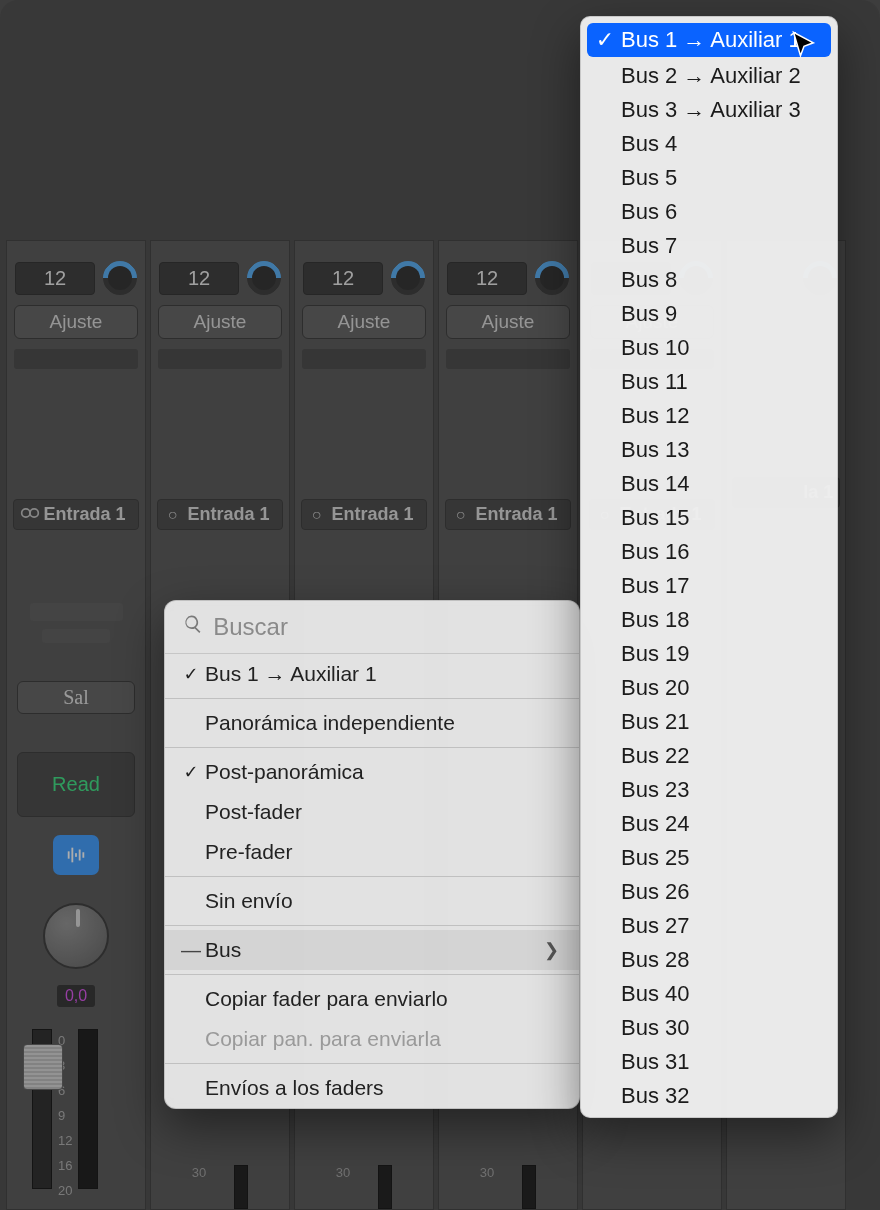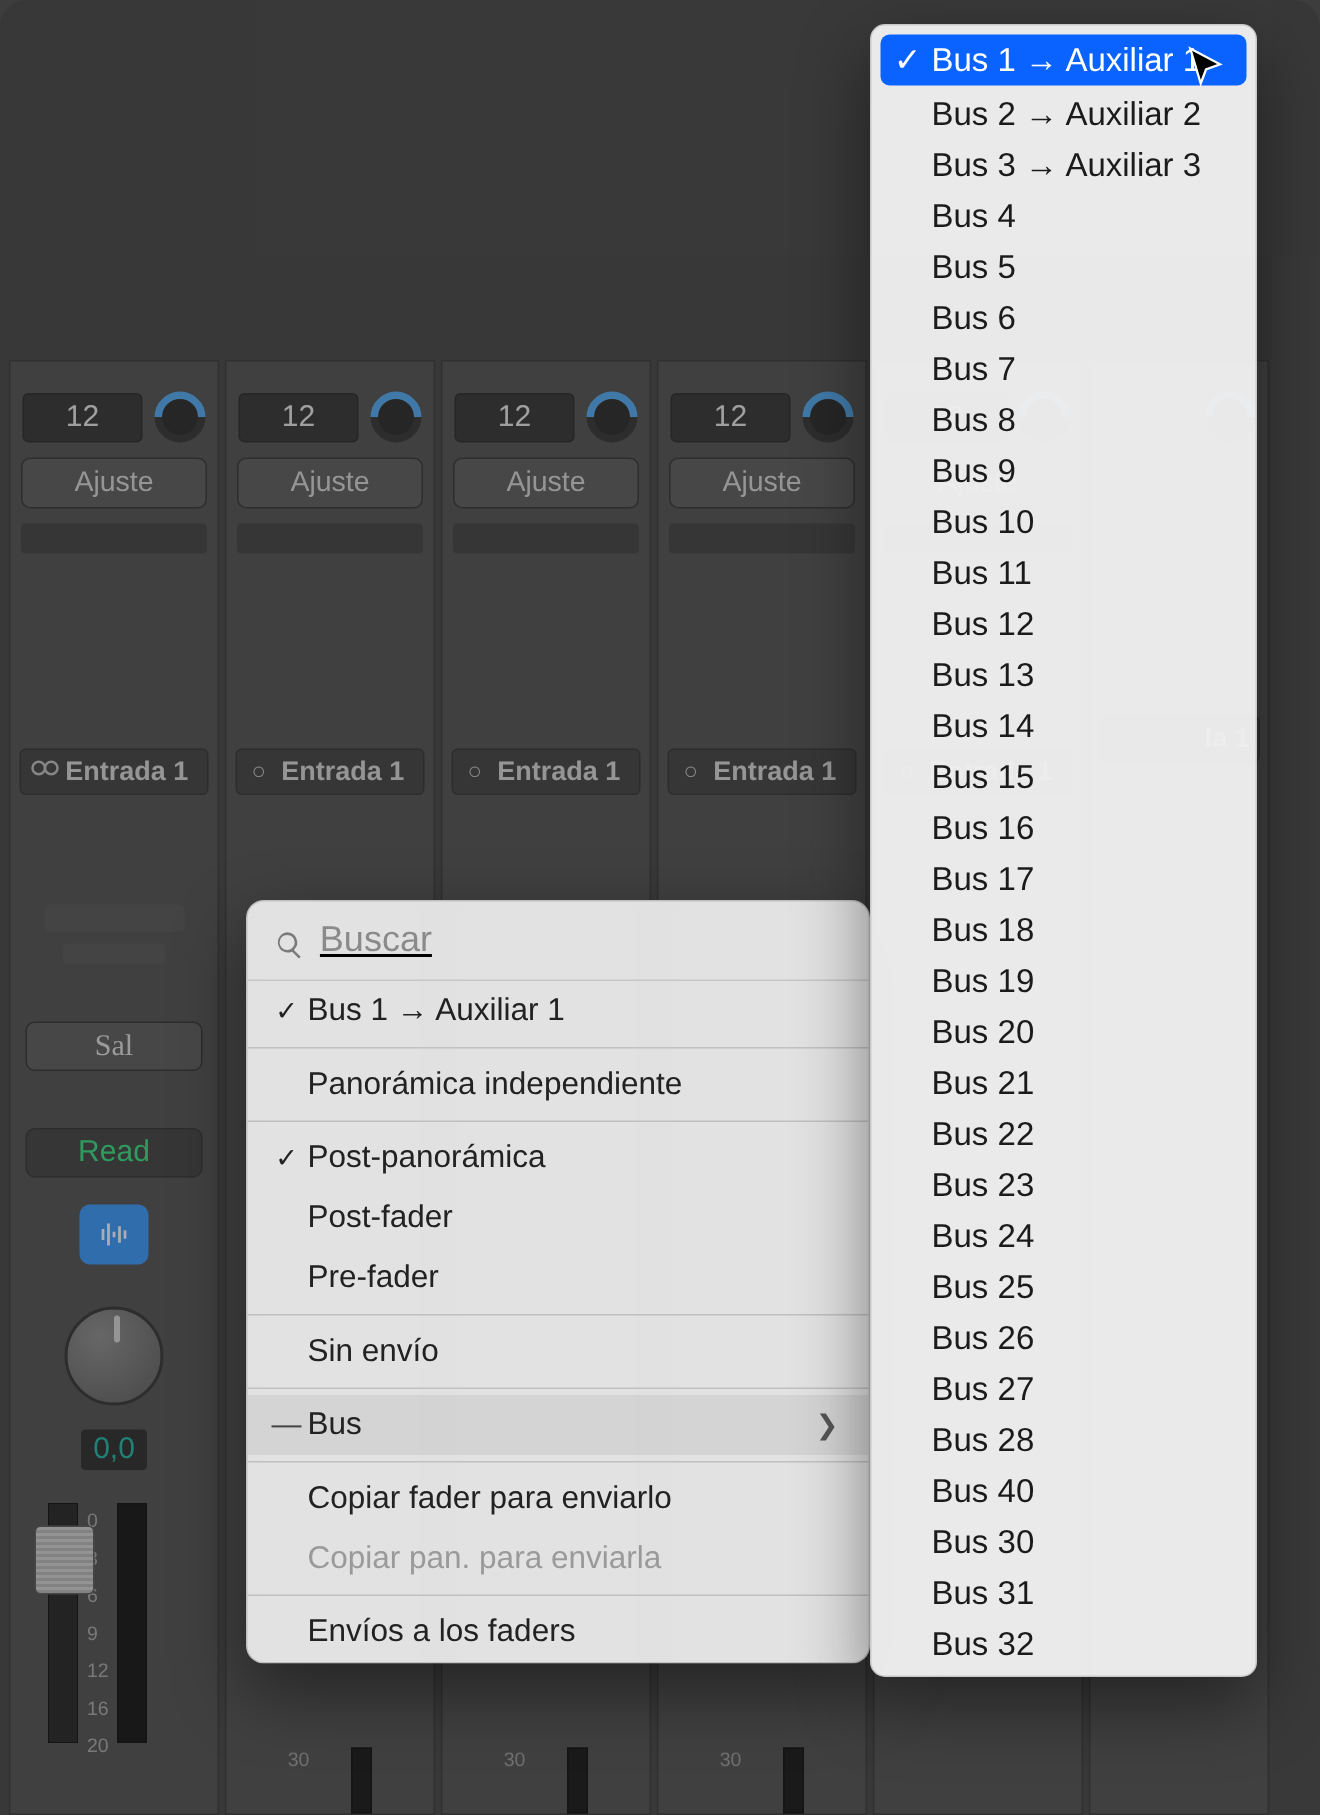--- a/index.html
+++ b/index.html
@@ -98,21 +98,21 @@
   .sal-btn {
     width: 95%;
     background:#555; border:1px solid #2a2a2a; border-radius:6px;
     color:#e0e0e0; font-size:20px; text-align:center; padding:4px 0;
     margin-top: 30px;
     font-family: Liberation Serif, serif;
   }
   .read-btn {
     width: 95%;
     background:#393939; border:1px solid #2a2a2a; border-radius:6px;
-    color:#2de07a; font-size:20px; text-align:center; padding:4px 0;
+    color:#2de07a; font-size:20px; text-align:center; padding:20px 0;
     margin-top: 30px;
   }
   .icon-btn {
     width: 46px; height: 40px;
     background:#2f94ff; border-radius:7px;
     display:flex; align-items:center; justify-content:center;
     margin-top: 10px;
   }
   .icon-btn svg { width:22px; height:22px; fill:#fff; }
   .pan-knob {
@@ -120,21 +120,21 @@
     background: radial-gradient(circle at 35% 30%, #8a8a8a, #575757);
     border: 2px solid #2a2a2a;
     margin-top: 20px;
     position: relative;
   }
   .pan-knob::after{
     content:""; position:absolute; top:4px; left:31px; width:4px; height:18px;
     background:#d8d8d8; border-radius:2px;
   }
   .pan-val {
-    background:#222; color:#14b8a6; font-size:20px; padding:2px 8px;
+    background:#222; color:#d946ef; font-size:16px; padding:2px 8px;
     border-radius:3px; margin-top:8px;
   }
   .fader-area {
     display:flex; align-items:flex-start; gap:6px;
     margin-top: 14px;
     height:170px;
     width:100%;
     padding-left:18px;
     overflow:hidden;
   }
@@ -167,24 +167,23 @@
     width:416px;
     background: rgba(236,236,236,0.94);
     border: 1px solid rgba(0,0,0,0.15);
     border-radius: 12px;
     box-shadow: 0 18px 48px rgba(0,0,0,0.45);
     z-index: 20;
     overflow:hidden;
     backdrop-filter: blur(6px);
   }
   .search-row {
-    display:flex; align-items:flex-end; gap:10px;
+    display:flex; align-items:flex-start; gap:10px;
     padding: 12px 18px;
     border-bottom: 1px solid rgba(0,0,0,0.12);
-    text-decoration: underline;
   }
   .search-row svg { width:22px; height:22px; fill:#7a7a7a; }
   .search-input {
     border:none; outline:none; background:transparent;
     font-size:24px; color:#222;
     caret-color:#0a60ff;
     width:100%;
   }
   .search-input::placeholder { color:#8a8a8a; }
   .ctx-item {

